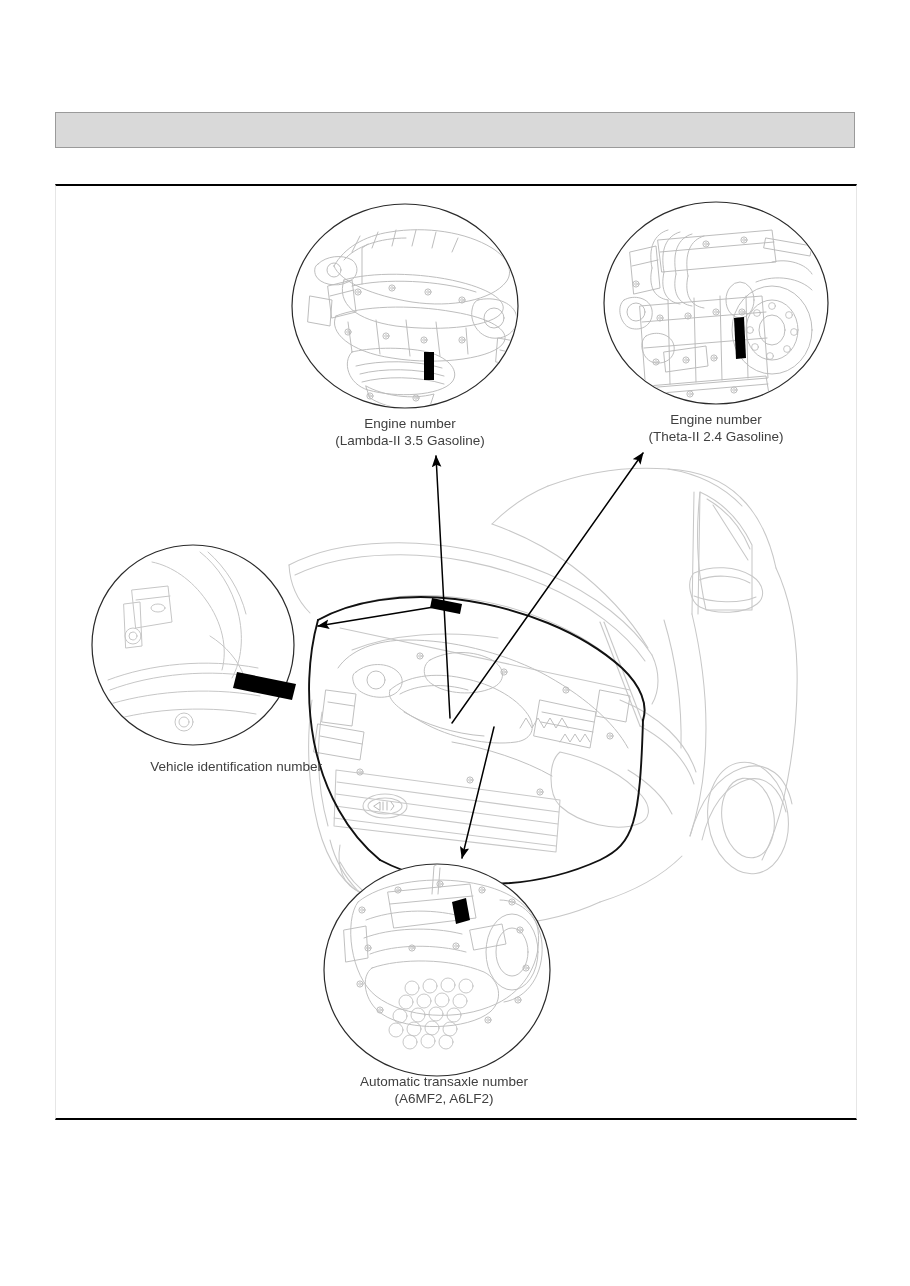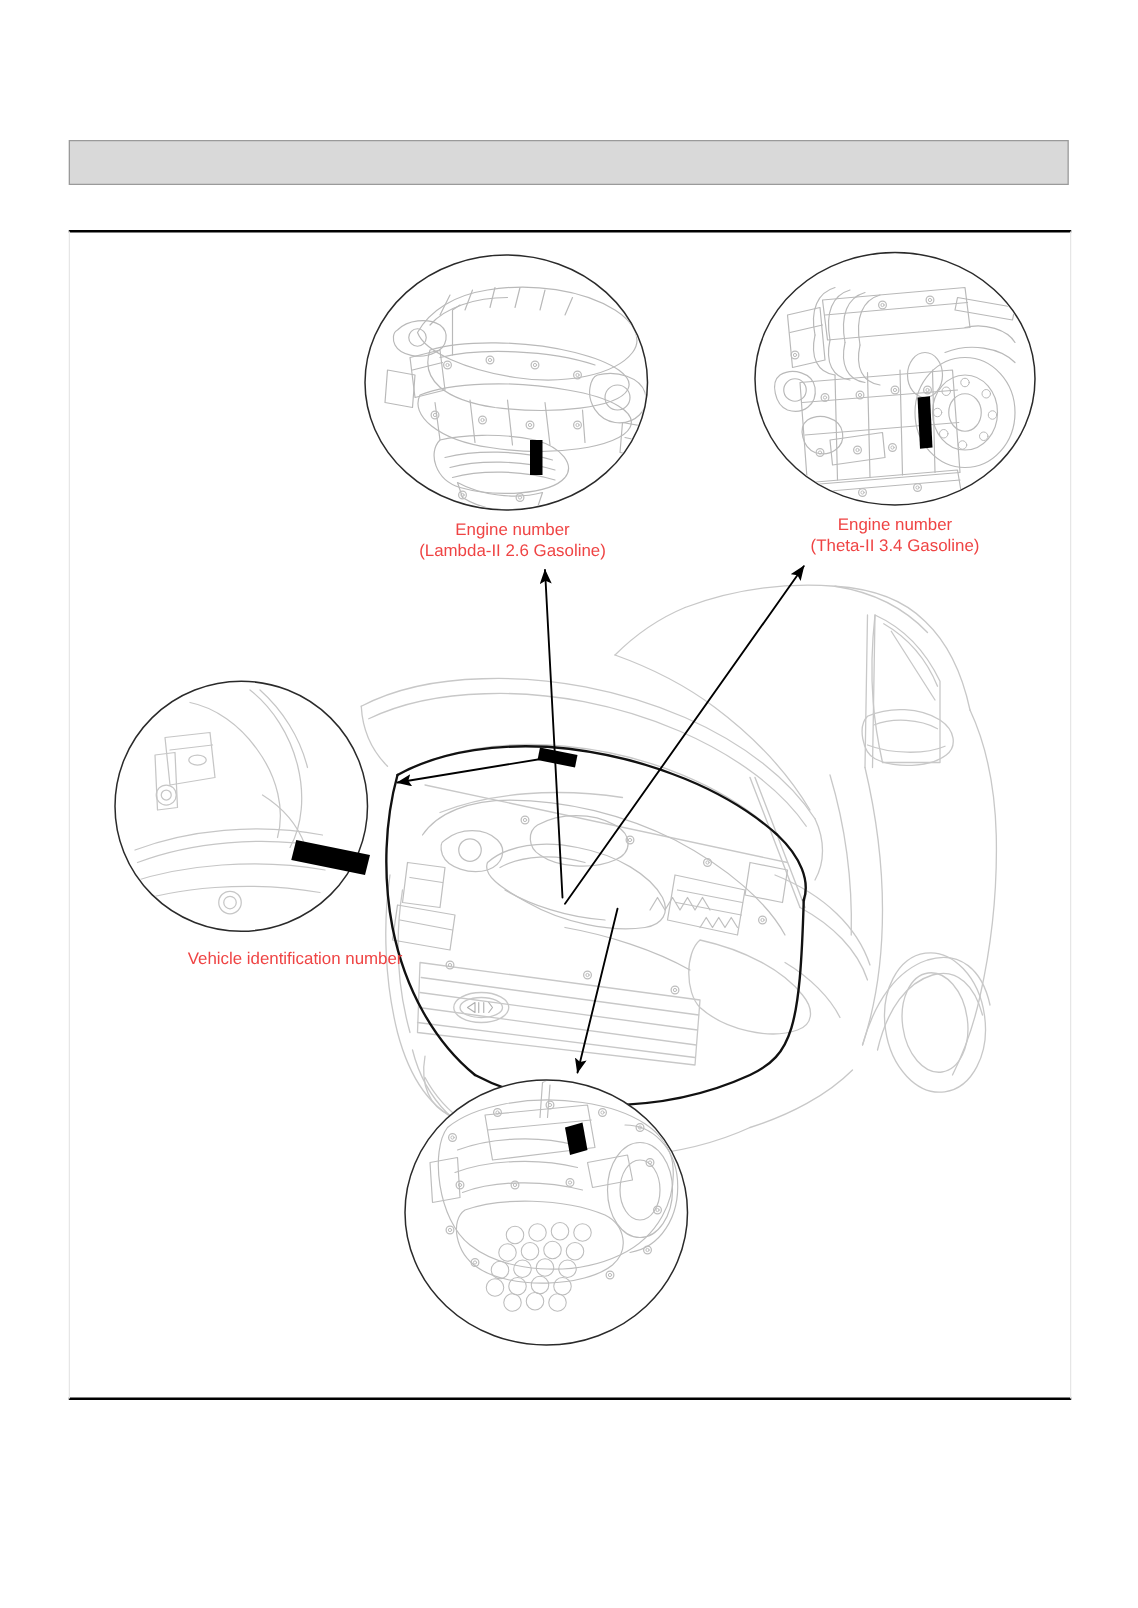--- a/index.html
+++ b/index.html
@@ -67,21 +67,21 @@
   }
   #figure svg { display: block; }
 
   
   .caption {
     position: absolute;
     text-align: center;
     font-family: "Liberation Sans", sans-serif;
     font-size: 13.5px;
     line-height: 17px;
-    color: #ef4444;
+    color: #404040;
     white-space: nowrap;
   }
   .caption .line2 { display: block; }
 
   #cap-lambda  { left: 270px; top: 415px; width: 280px; }
   #cap-theta   { left: 592px; top: 411px; width: 248px; }
   #cap-vin     { left: 62px;  top: 758px; width: 260px; text-align: right; }
   #cap-transaxle { left: 308px; top: 1073px; width: 272px; }
 </style>
 </head>
@@ -498,26 +498,30 @@
       <line x1="446" y1="605" x2="318" y2="626"></line>
       <line x1="494" y1="727" x2="462" y2="858"></line>
     </g>
 
     </g>
   </svg>
   </div>
 
   <div class="caption" id="cap-lambda">
     <span>Engine number</span>
-    <span class="line2">(Lambda-II 2.6 Gasoline)</span>
+    <span class="line2">(Lambda-II 3.5 Gasoline)</span>
   </div>
 
   <div class="caption" id="cap-theta">
     <span>Engine number</span>
-    <span class="line2">(Theta-II 3.4 Gasoline)</span>
+    <span class="line2">(Theta-II 2.4 Gasoline)</span>
   </div>
 
   <div class="caption" id="cap-vin">
     <span>Vehicle identification number</span>
   </div>
 
+  <div class="caption" id="cap-transaxle">
+    <span>Automatic transaxle number</span>
+    <span class="line2">(A6MF2, A6LF2)</span>
+  </div>
 
 </div>
 
 </body></html>

